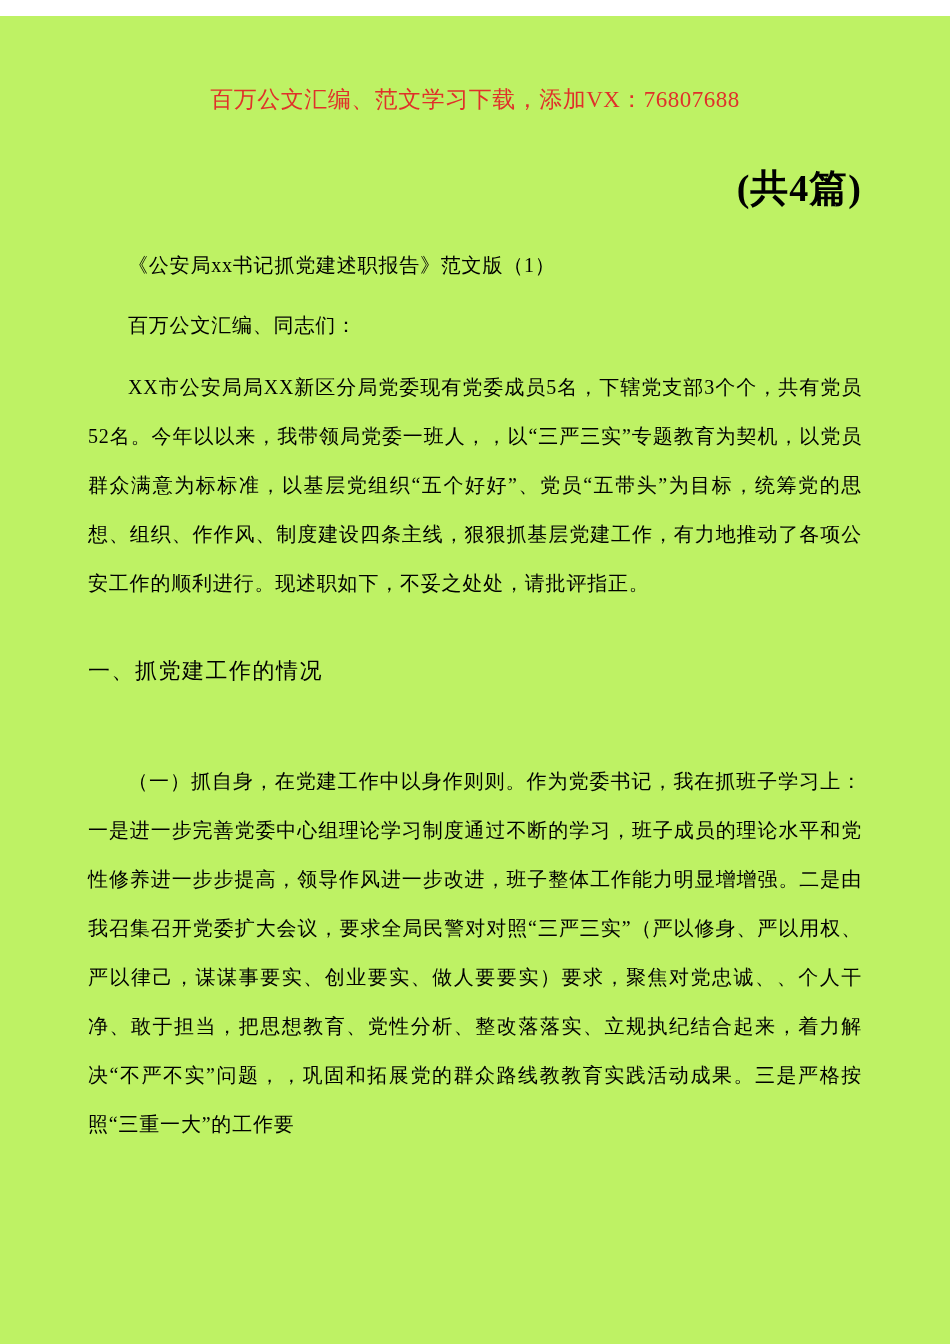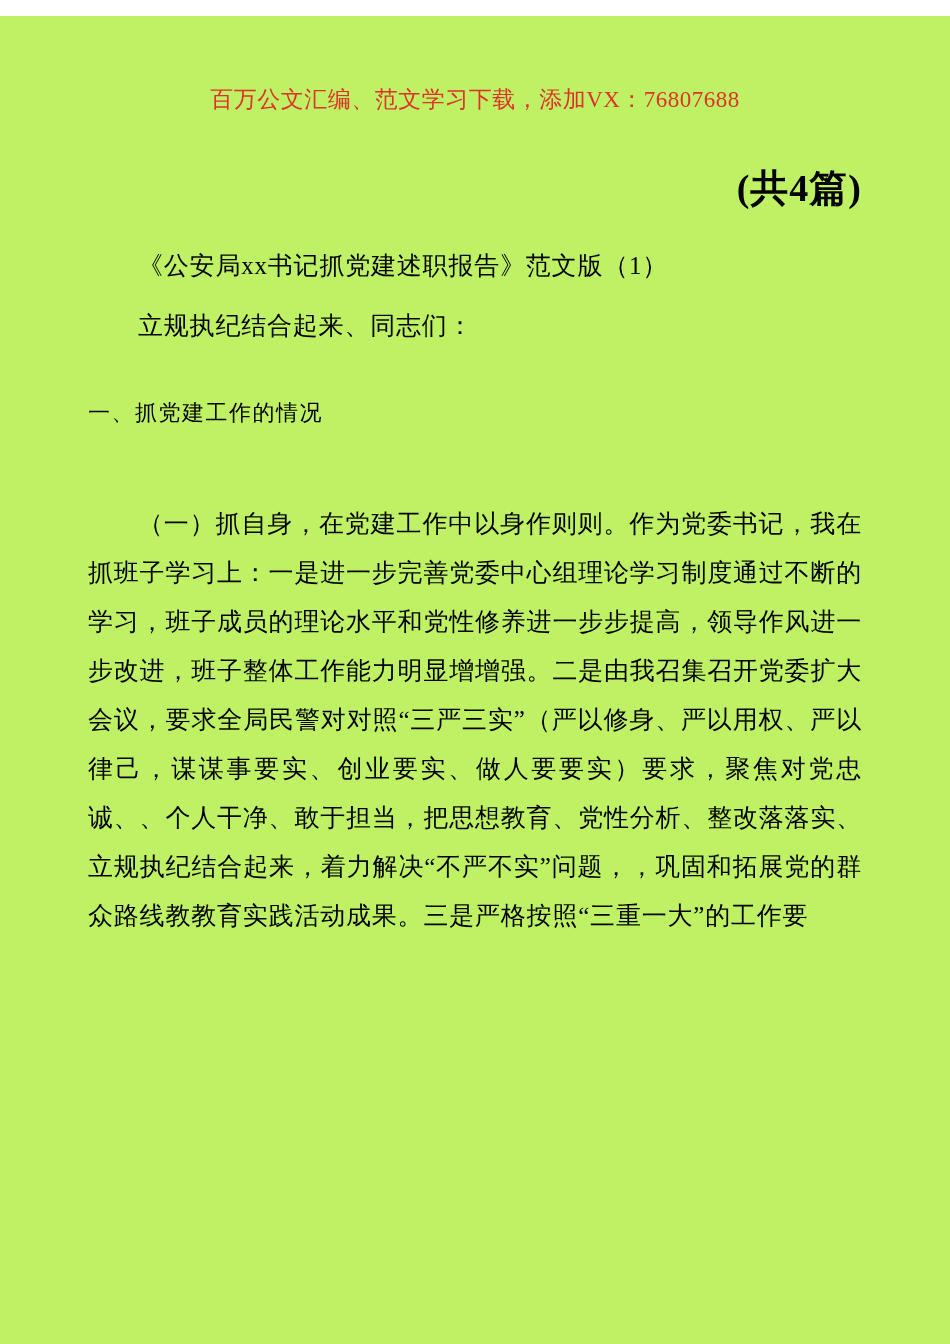--- a/index.html
+++ b/index.html
@@ -31,21 +31,21 @@
     margin: 50px 0 0 0;
     padding-left: 70px; 
     text-align: right;
     font-size: 38px;
     line-height: 48px;
     font-weight: 700;
     letter-spacing: 1px;
   }
   .para {
     margin: 0;
-    font-size: 25px;
+    font-size: 20px;
     line-height: 49px;
     letter-spacing: 0.8px;
     text-align: justify;
     text-indent: 2em;
     word-break: break-all;
   }
   .p-report-title { margin-top: 29px; }
   .p-salutation   { margin-top: 11px; }
   .p-intro        { margin-top: 13px; }
   .section-heading {
@@ -62,20 +62,21 @@
 <body>
 
 <div class="page" style="color: rgb(0, 0, 0);">
 
   <div class="watermark" style="color: rgb(224, 48, 42);">百万公文汇编、范文学习下载，添加VX：76807688</div>
 
   <h1 class="doc-title">(共4篇)</h1>
 
   <p class="para p-report-title">《公安局xx书记抓党建述职报告》范文版（1）</p>
 
-  <p class="para p-salutation">立规执纪结合起来、同志们：</p>
+  <p class="para p-salutation">百万公文汇编、同志们：</p>
 
+  <p class="para p-intro">XX市公安局局XX新区分局党委现有党委成员5名，下辖党支部3个个，共有党员52名。今年以以来，我带领局党委一班人，，以“三严三实”专题教育为契机，以党员群众满意为标标准，以基层党组织“五个好好”、党员“五带头”为目标，统筹党的思想、组织、作作风、制度建设四条主线，狠狠抓基层党建工作，有力地推动了各项公安工作的顺利进行。现述职如下，不妥之处处，请批评指正。</p>
 
   <h2 class="section-heading">一、抓党建工作的情况</h2>
 
   <p class="para p-section-body">（一）抓自身，在党建工作中以身作则则。作为党委书记，我在抓班子学习上：一是进一步完善党委中心组理论学习制度通过不断的学习，班子成员的理论水平和党性修养进一步步提高，领导作风进一步改进，班子整体工作能力明显增增强。二是由我召集召开党委扩大会议，要求全局民警对对照“三严三实”（严以修身、严以用权、严以律己，谋谋事要实、创业要实、做人要要实）要求，聚焦对党忠诚、、个人干净、敢于担当，把思想教育、党性分析、整改落落实、立规执纪结合起来，着力解决“不严不实”问题，，巩固和拓展党的群众路线教教育实践活动成果。三是严格按照“三重一大”的工作要</p>
 
 </div>
 
 </body></html>

